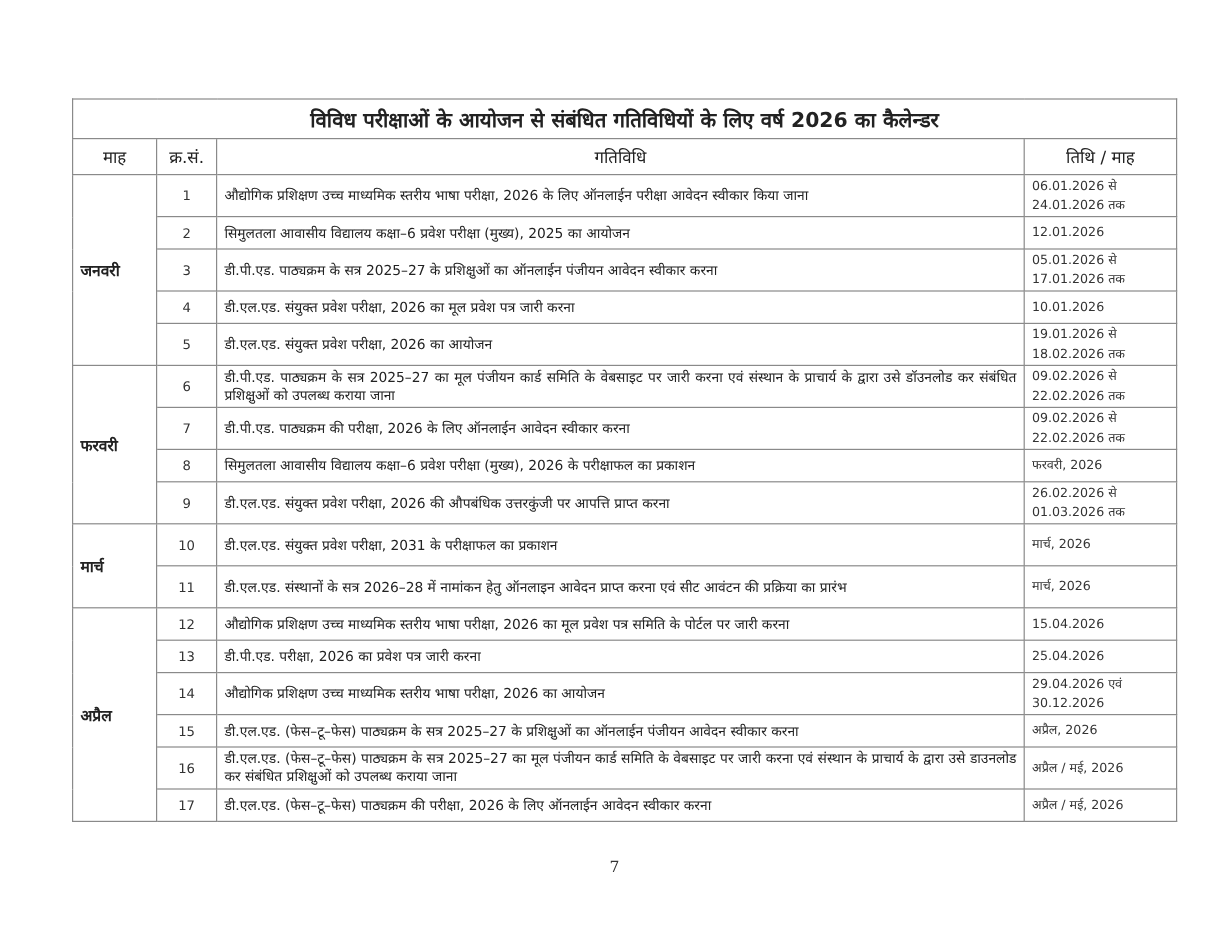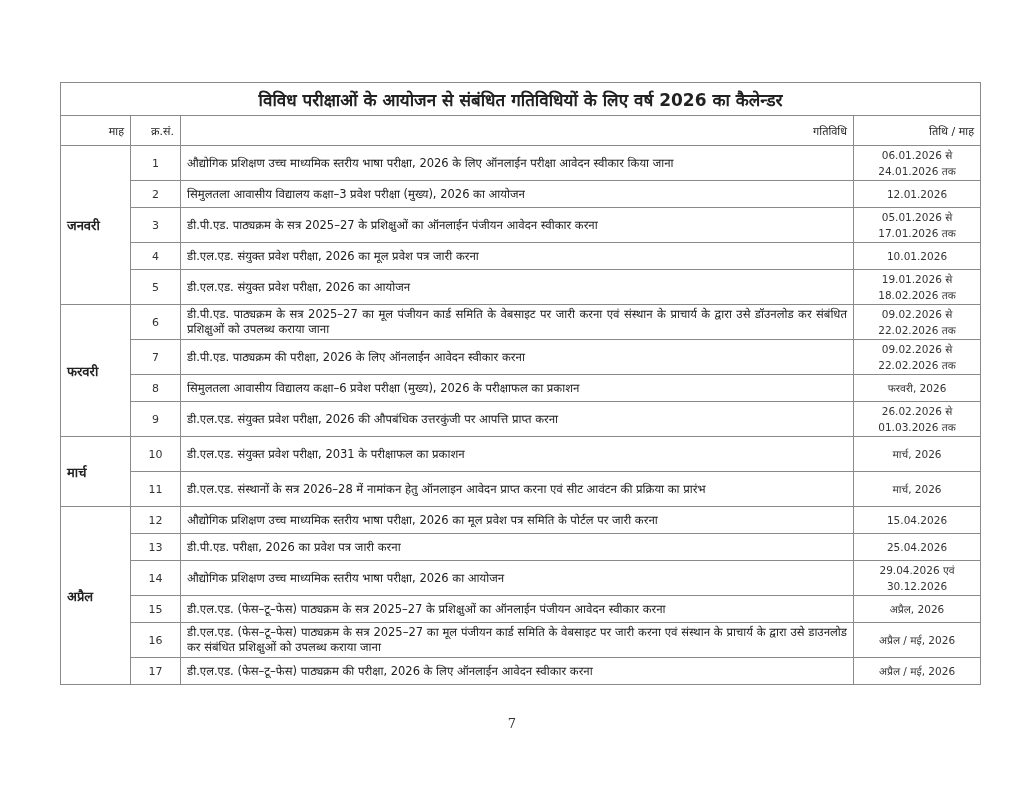--- a/index.html
+++ b/index.html
@@ -3,29 +3,29 @@
 <meta charset="utf-8">
 <style>
   html, body { margin: 0; padding: 0; background: #ffffff; }
   body { width: 1024px; height: 791px; position: relative; overflow: hidden;
          font-family: "DejaVu Sans", "Liberation Sans", sans-serif; color: #222; }
   .page { position: absolute; left: 0; top: 0; width: 1024px; height: 791px; }
   table.cal { position: absolute; left: 60px; top: 82px; width: 920px;
               border-collapse: collapse; table-layout: fixed; }
   table.cal td, table.cal th { border: 1px solid #8a8a8a; padding: 0 6px; vertical-align: middle; }
   .title-row th { height: 32px; font-size: 17px; font-weight: bold; color: #222; text-align: center; }
-  .head-row th { height: 29px; font-size: 11px; font-weight: normal; text-align: right; color: #222; }
+  .head-row th { height: 29px; font-size: 14px; font-weight: normal; text-align: center; color: #222; }
   col.c-month { width: 70px; }
   col.c-sn { width: 50px; }
   col.c-act { width: 673px; }
   col.c-date { width: 127px; }
   td.month { font-weight: bold; font-size: 13px; }
   td.sn { text-align: center; font-size: 11px; color: #333; }
   td.act { font-size: 11.5px; line-height: 15px; color: #222; text-align: justify; }
-  td.date { text-align: center; font-size: 10.5px; line-height: 16px; color: #333; }
+  td.date { text-align: left; font-size: 10.5px; line-height: 16px; color: #333; }
   tr.r1 td { height: 34px; }
   tr.r2 td { height: 26px; }
   .pageno { position: absolute; left: 0; width: 1024px; top: 716px; text-align: center;
             font-family: "DejaVu Serif", "Liberation Serif", serif; font-size: 13px; color: #333; }
 </style>
 </head>
 <body>
 
 <div class="page">
   <table class="cal">
@@ -52,21 +52,21 @@
         <td class="month" rowspan="5">जनवरी</td>
         <td class="sn">1</td>
         <td class="act">औद्योगिक प्रशिक्षण उच्च माध्यमिक स्तरीय भाषा परीक्षा, 2026 के लिए ऑनलाईन परीक्षा आवेदन स्वीकार किया जाना</td>
         <td class="date">
             <div>06.01.2026 से</div>
             <div>24.01.2026 तक</div>
           </td>
       </tr>
       <tr class="r2">
         <td class="sn">2</td>
-        <td class="act">सिमुलतला आवासीय विद्यालय कक्षा–3 प्रवेश परीक्षा (मुख्य), 2026 का आयोजन</td>
+        <td class="act">सिमुलतला आवासीय विद्यालय कक्षा–6 प्रवेश परीक्षा (मुख्य), 2025 का आयोजन</td>
         <td class="date">12.01.2026</td>
       </tr>
       <tr class="r1">
         <td class="sn">3</td>
         <td class="act">डी.पी.एड. पाठ्यक्रम के सत्र 2025–27 के प्रशिक्षुओं का ऑनलाईन पंजीयन आवेदन स्वीकार करना</td>
         <td class="date">
             <div>05.01.2026 से</div>
             <div>17.01.2026 तक</div>
           </td>
       </tr>

